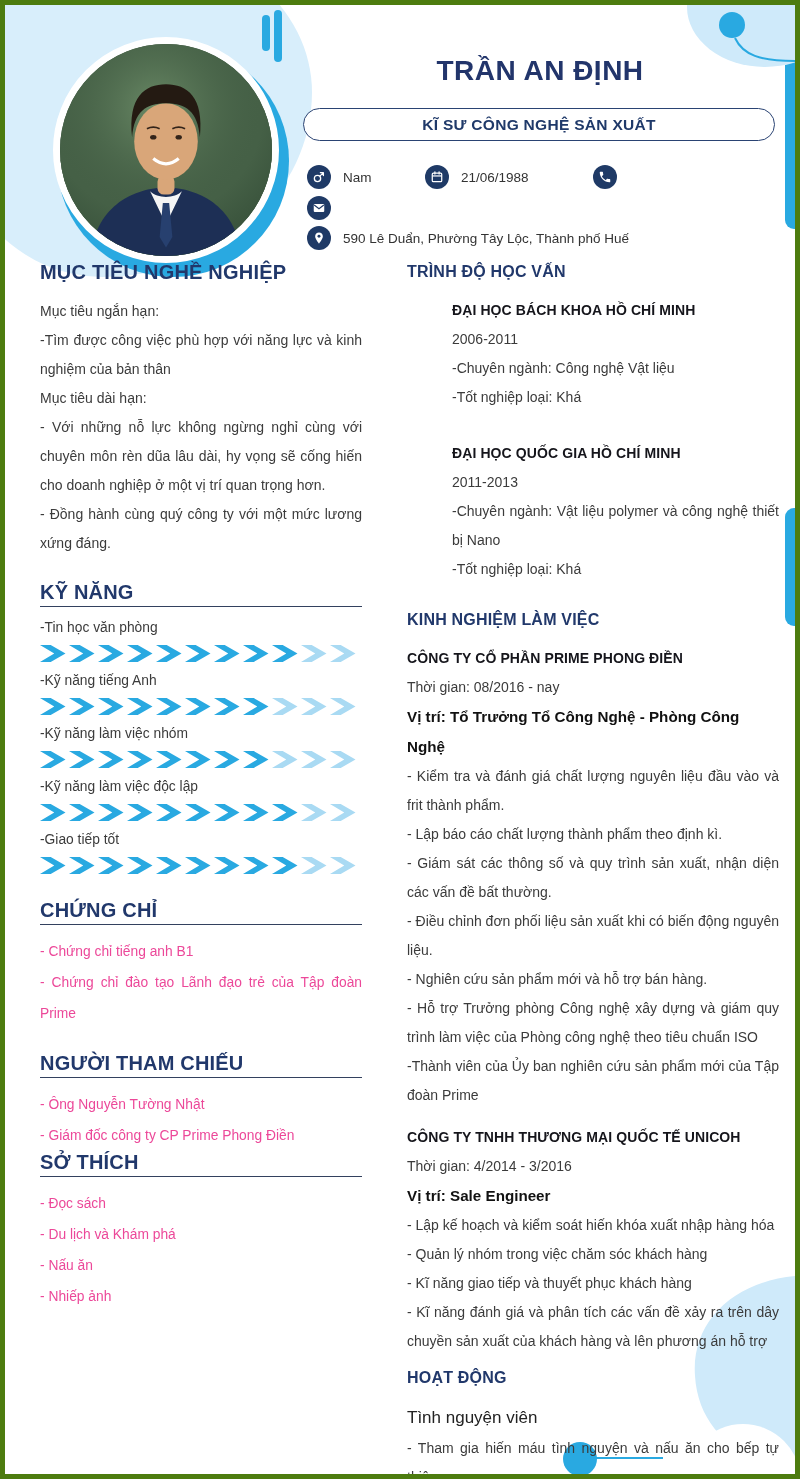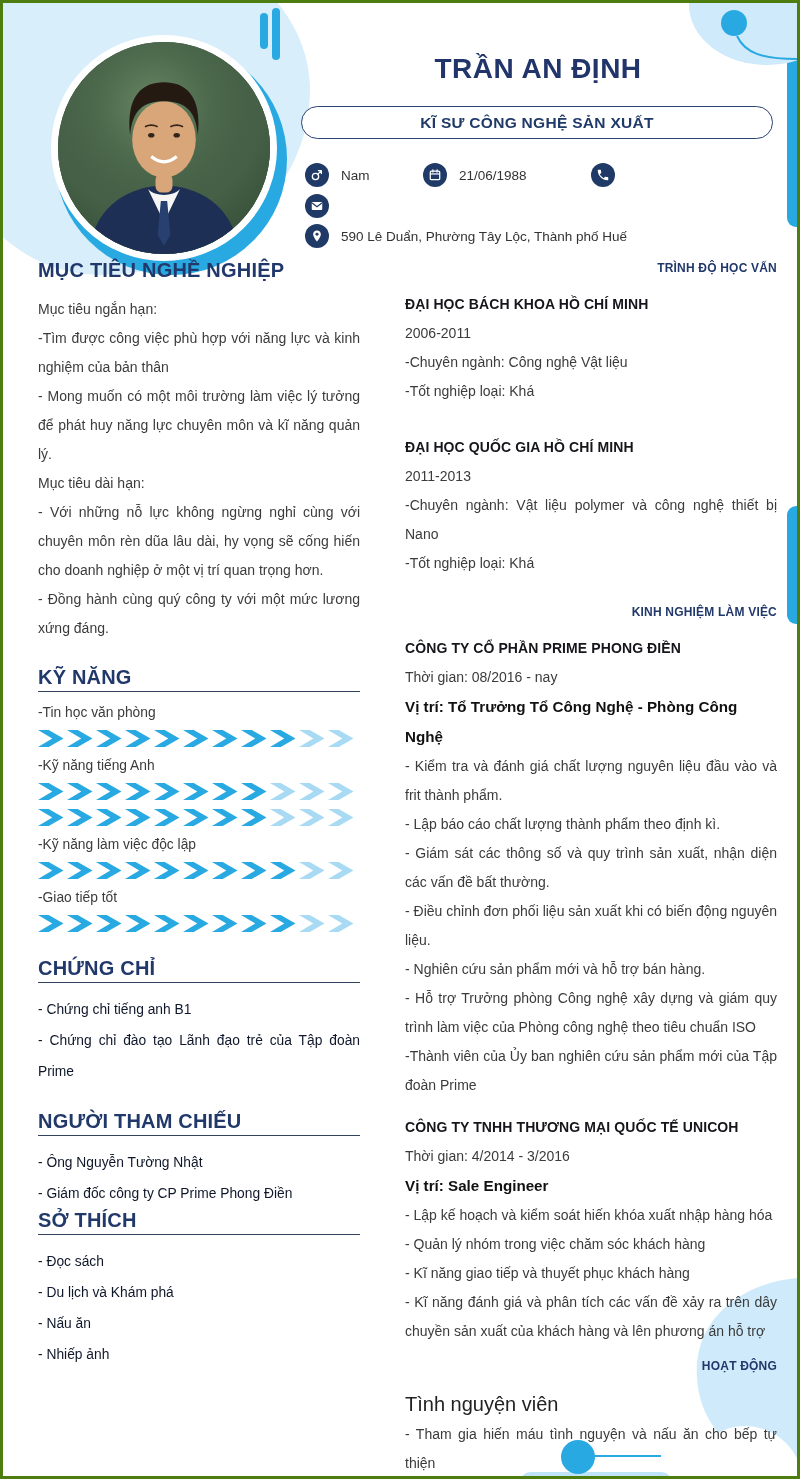--- a/index.html
+++ b/index.html
@@ -1,20 +1,20 @@
 <!DOCTYPE html>
 <html><head>
 <meta charset="utf-8">
 <style>
   html,body{margin:0;padding:0;}
   body{
     width:800px;height:1479px;position:relative;overflow:hidden;background:#fff;
     font-family:"Liberation Sans","DejaVu Sans",sans-serif;
   }
-  .page{position:absolute;inset:0;border:3px solid #4d7c0f;background:#fff;overflow:hidden;box-sizing:border-box;}
+  .page{position:absolute;inset:0;border:5px solid #4d7c0f;background:#fff;overflow:hidden;box-sizing:border-box;}
 
   
   .blob-tl{position:absolute;left:-55px;top:-70px;width:362px;height:342px;background:#d8eefb;
     border-radius:47% 53% 58% 42% / 52% 46% 54% 48%;z-index:0;}
   .photo-glow{position:absolute;left:52px;top:40px;width:232px;height:232px;border-radius:50%;background:#29a9e1;z-index:1;}
   .tc-bar{position:absolute;background:#29a9e1;width:8px;border-radius:4px;z-index:1;}
   .tc-bar.b1{left:257px;top:10px;height:36px;}
   .tc-bar.b2{left:269px;top:5px;height:52px;}
   .edge-bar{position:absolute;right:-8px;background:#29a9e1;width:18px;border-radius:9px;z-index:1;}
   .edge-bar.e1{top:36px;height:188px;}
@@ -40,43 +40,43 @@
     align-items:center;justify-content:center;flex:0 0 auto;}
   .icon-circle svg{width:14px;height:14px;}
   .c-label{margin-left:12px;font-size:13.5px;color:#333;white-space:nowrap;}
 
   
   .col-left{position:absolute;left:35px;top:256px;width:322px;z-index:2;}
   .col-right{position:absolute;left:402px;top:258px;width:372px;z-index:2;}
 
   .sec{font-size:20px;font-weight:bold;color:#21386b;margin:0 0 13px 0;letter-spacing:.2px;}
   .sec.rule{border-bottom:1.5px solid #33415e;padding-bottom:2px;margin-bottom:11px;}
-  .sec-center{font-size:12px;font-weight:bold;color:#21386b;text-align:right;margin:0 0 15px 0;letter-spacing:.2px;}
+  .sec-center{font-size:16px;font-weight:bold;color:#21386b;text-align:left;margin:0 0 15px 0;letter-spacing:.2px;}
 
   .body-line{font-size:14px;color:#3b3b3b;line-height:29px;text-align:justify;}
-  .list-line{font-size:13.8px;color:#0f172a;line-height:31px;text-align:justify;}
+  .list-line{font-size:13.8px;color:#ec4899;line-height:31px;text-align:justify;}
 
   #objective{margin-bottom:23px;}
   #skills{margin-bottom:25px;}
   #certs{margin-bottom:23px;}
   #hobbies{margin-bottom:24px;}
 
   .skill-label{font-size:13.8px;color:#3b3b3b;line-height:20px;margin-top:9px;}
   .chevrons{display:flex;gap:3.5px;margin:7px 0 9px 0;}
   .chev{width:25.5px;height:17px;flex:0 0 auto;background:#a9daf3;
     clip-path:polygon(0 0,42% 0,100% 50%,42% 100%,0 100%,56% 50%);}
   .chev.on{background:#29a9e1;}
 
-  .edu-block{margin-bottom:27px;}
+  .edu-block{margin-bottom:27px;margin-left:45px;}
   .entry-title{font-weight:bold;font-size:14px;color:#15151b;line-height:29px;letter-spacing:.1px;}
   .job-block{margin-bottom:13px;margin-top:12px;}
   .job-position{font-weight:bold;font-size:15.2px;color:#111;line-height:30px;}
   #exp{margin-top:6px;}
   #act{margin-top:4px;}
-  .act-sub{font-size:20px;color:#222;line-height:32px;}
+  .act-sub{font-size:17px;color:#222;line-height:32px;}
 </style>
 </head>
 <body>
 
 <div class="page">
 
   <div class="blob-tl"></div>
   <div class="photo-glow"></div>
   <div class="tc-bar b1"></div>
   <div class="tc-bar b2"></div>
@@ -172,21 +172,20 @@
       <span class="c-label">590 Lê Duẩn, Phường Tây Lộc, Thành phố Huế</span>
     </div>
   </div>
 
   <div class="col-left">
     <section id="objective">
       <h2 class="sec">MỤC TIÊU NGHỀ NGHIỆP</h2>
       <div>
           <div class="body-line">Mục tiêu ngắn hạn:</div>
           <div class="body-line">-Tìm được công việc phù hợp với năng lực và kinh nghiệm của bản thân</div>
-          <div class="body-line">- Mong muốn có một môi trường làm việc lý tưởng để phát huy năng lực chuyên môn và kĩ năng quản lý.</div>
           <div class="body-line">Mục tiêu dài hạn:</div>
           <div class="body-line">- Với những nỗ lực không ngừng nghỉ cùng với chuyên môn rèn dũa lâu dài, hy vọng sẽ cống hiến cho doanh nghiệp ở một vị trí quan trọng hơn.</div>
           <div class="body-line">- Đồng hành cùng quý công ty với một mức lương xứng đáng.</div>
         </div>
     </section>
     <section id="skills">
       <h2 class="sec rule">KỸ NĂNG</h2>
       <div>
           <div class="skill">
             <div class="skill-label">-Tin học văn phòng</div>
@@ -214,20 +213,21 @@
               <span class="chev on"></span>
               <span class="chev on"></span>
               <span class="chev on"></span>
               <span class="chev on"></span>
               <span class="chev"></span>
               <span class="chev"></span>
               <span class="chev"></span>
             </div>
           </div>
           <div class="skill">
+            <div class="skill-label">-Kỹ năng làm việc nhóm</div>
             <div class="chevrons">
               <span class="chev on"></span>
               <span class="chev on"></span>
               <span class="chev on"></span>
               <span class="chev on"></span>
               <span class="chev on"></span>
               <span class="chev on"></span>
               <span class="chev on"></span>
               <span class="chev on"></span>
               <span class="chev"></span>

